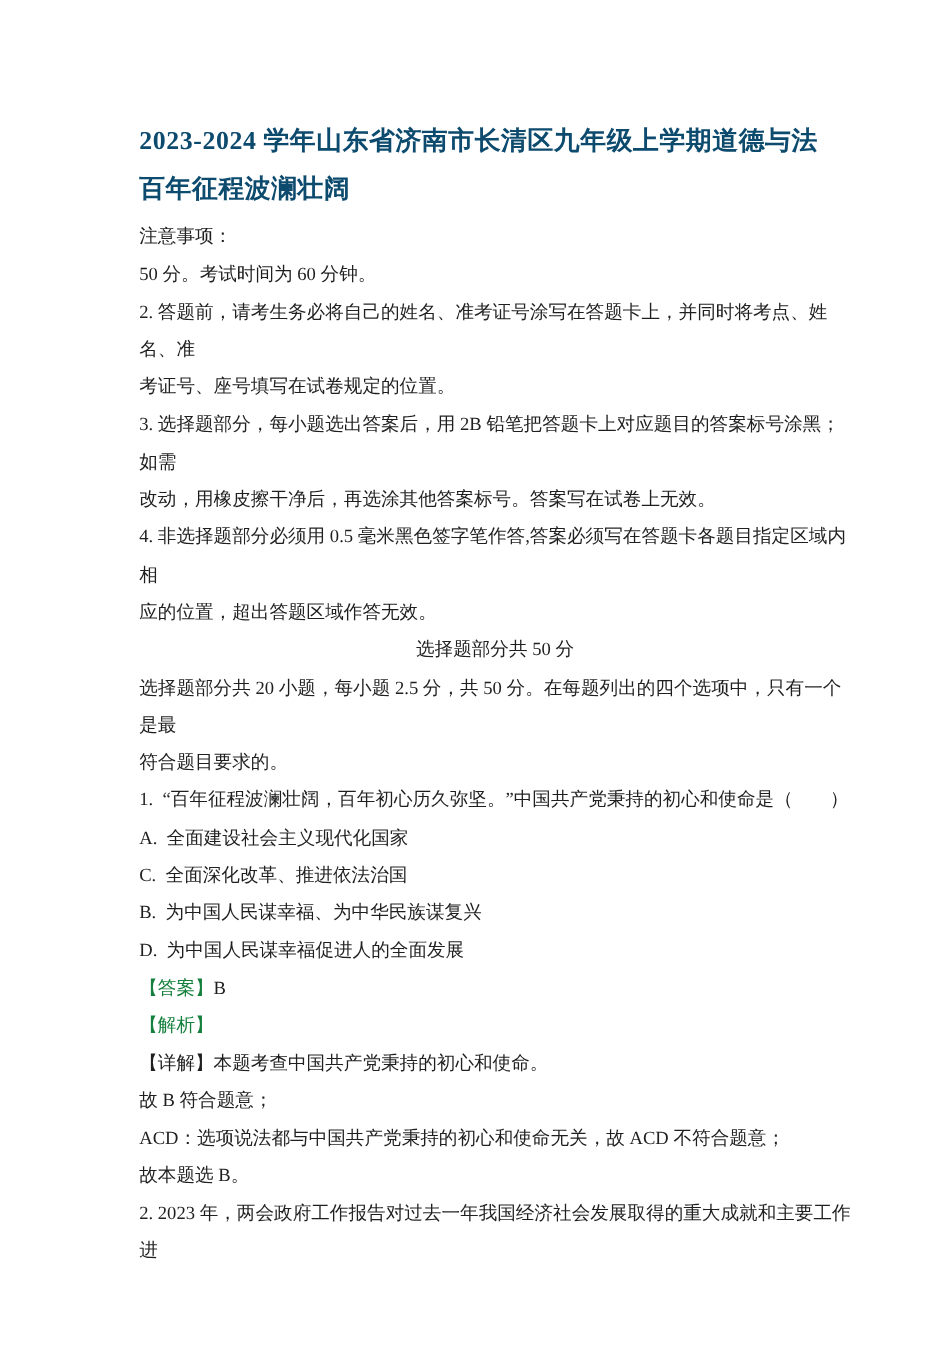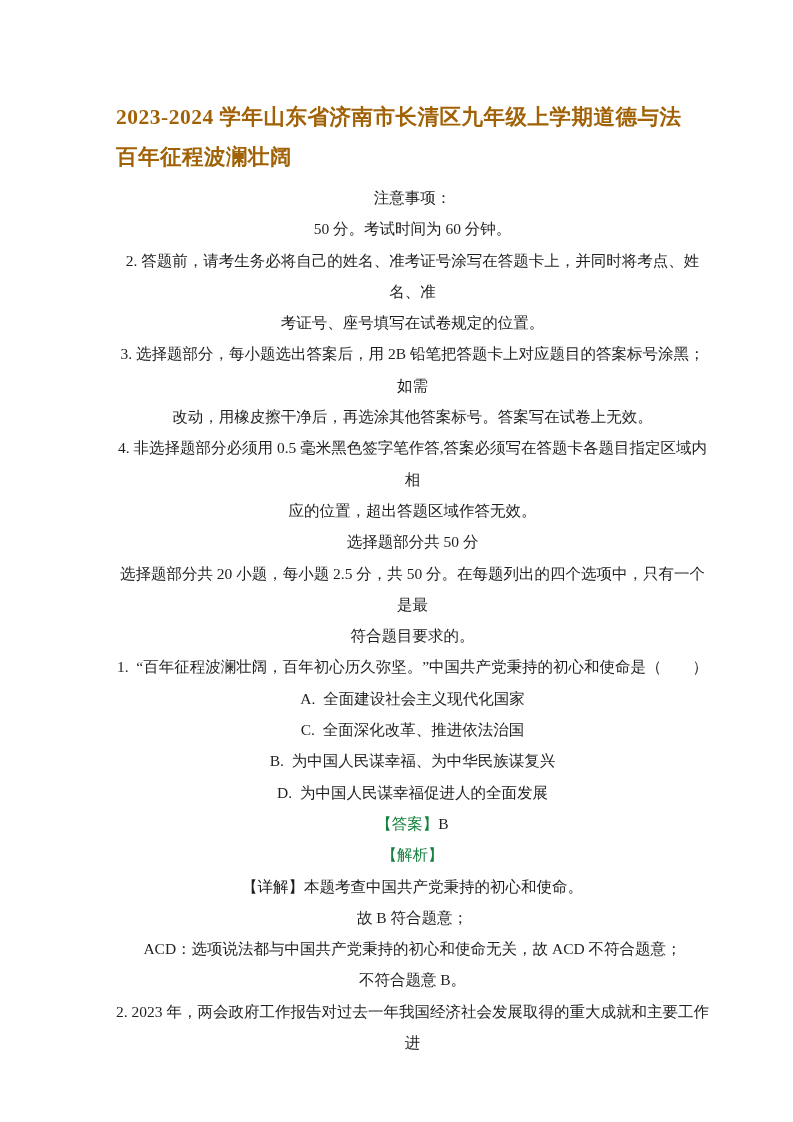--- a/index.html
+++ b/index.html
@@ -19,34 +19,34 @@
   .doc {
     box-sizing: border-box;
     padding: 97px 84px 0 116px;
     width: 100%;
   }
   .title {
     margin: 0;
     font-size: 21.5px;
     line-height: 40px;
     font-weight: bold;
-    color: #a16207;
+    color: #0c4a6e;
     letter-spacing: 0.5px;
   }
   .body-text {
     margin-top: 5px;
     font-size: 15.5px;
     line-height: 31.3px;
   }
   .line {
     white-space: pre-wrap;
     min-height: 31.3px;
-    text-align: center;
   }
   .center {
+    text-align: center;
   }
   .blue {
     color: #15803d;
   }
 </style>
 </head>
 <body>
 
 <div class="page">
   <div class="doc">
@@ -78,20 +78,20 @@
       <div class="line">B.  为中国人民谋幸福、为中华民族谋复兴</div>
       <div class="line">D.  为中国人民谋幸福促进人的全面发展</div>
 
       <div class="line"><span class="blue">【答案】</span><span>B</span></div>
 
       <div class="line"><span class="blue">【解析】</span></div>
 
       <div class="line">【详解】本题考查中国共产党秉持的初心和使命。</div>
       <div class="line">故 B 符合题意；</div>
       <div class="line">ACD：选项说法都与中国共产党秉持的初心和使命无关，故 ACD 不符合题意；</div>
-      <div class="line">不符合题意 B。</div>
+      <div class="line">故本题选 B。</div>
 
       <div class="line">2. 2023 年，两会政府工作报告对过去一年我国经济社会发展取得的重大成就和主要工作进</div>
 
     </div>
 
   </div>
 </div>
 
 </body></html>

